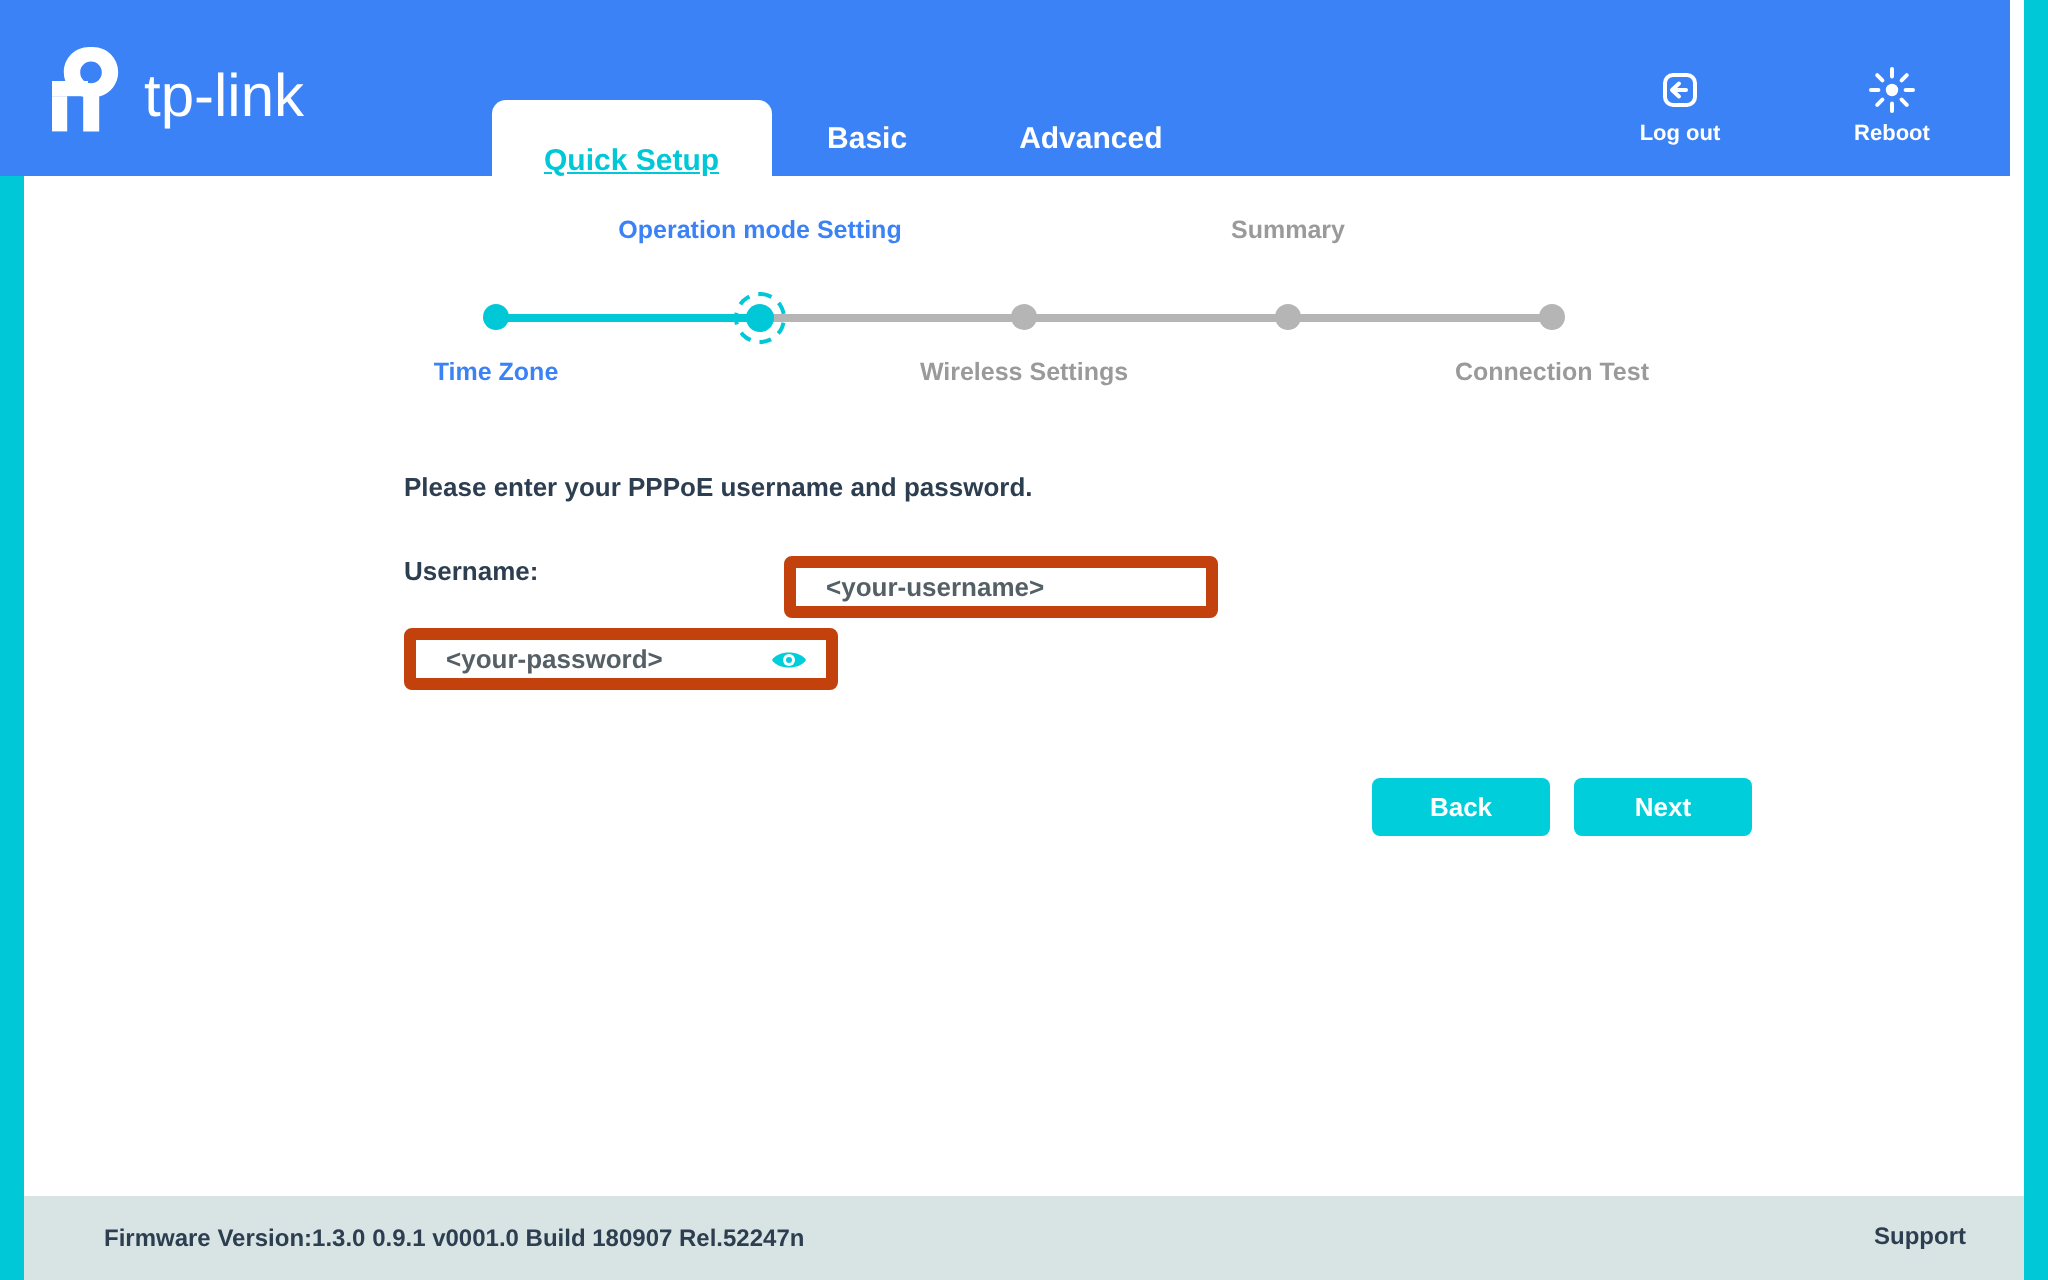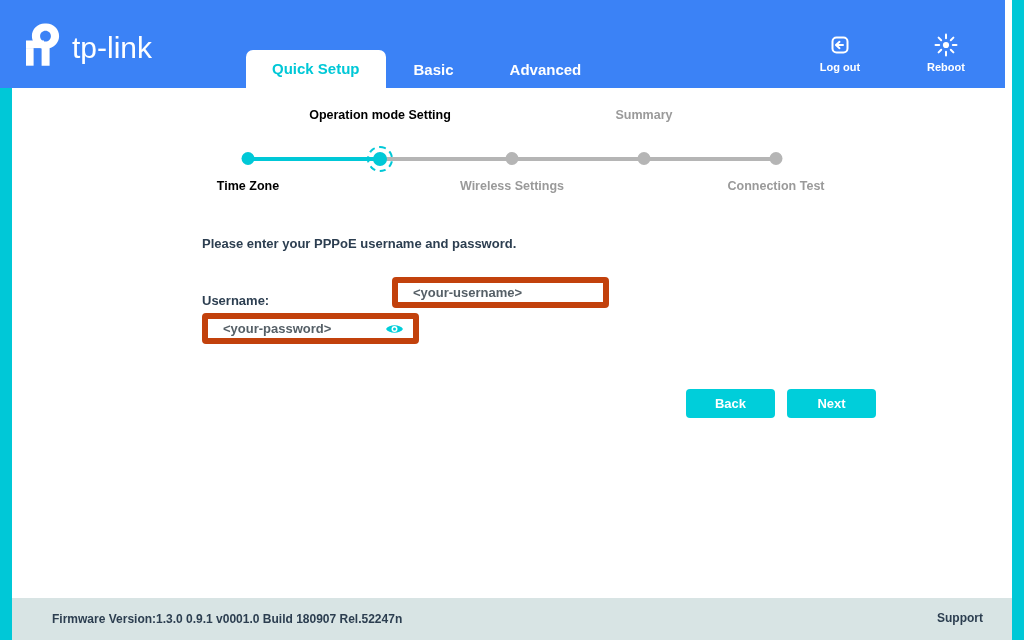--- a/index.html
+++ b/index.html
@@ -47,21 +47,22 @@
     padding: 0 28px;
     height: 36px; line-height: 36px;
     cursor: pointer;
     white-space: nowrap;
   }
   .tab.active {
     background: #ffffff;
     color: #00C8D7;
     border-radius: 7px 7px 0 0;
     height: 38px; line-height: 38px;
-    padding: 0 26px;
+    padding: 12px 26px;
+    text-decoration: underline;
   }
 
   .header-actions {
     position: absolute; right: 30px; top: 32px;
     display: flex; gap: 48px;
   }
   .hdr-action {
     width: 58px;
     text-align: center;
     cursor: pointer;
@@ -128,35 +129,35 @@
     pointer-events: none;
   }
   .step-label {
     position: absolute;
     font-size: 12.5px; font-weight: bold;
     color: #9a9a9a;
     white-space: nowrap;
     transform: translateX(-50%);
     cursor: pointer;
   }
-  .step-label.active { color: #000000; }
+  .step-label.active { color: #3b82f6; }
   .step-label.above  { top: 0px; }
   .step-label.below  { top: 71px; }
 
   
   .intro {
     position: absolute; left: 190px; top: 148px;
     font-size: 13px; font-weight: bold;
     color: #2C3E50;
   }
   .form-row {
     position: absolute;
     left: 190px;
     height: 30px;
-    display: flex; align-items: flex-end;
+    display: flex; align-items: flex-start;
   }
   .row-user { top: 190px; }
   .row-pass { top: 226px; }
   .f-label {
     width: 190px;
     font-size: 13px; font-weight: bold;
     color: #2C3E50;
   }
   .f-input {
     position: relative;

